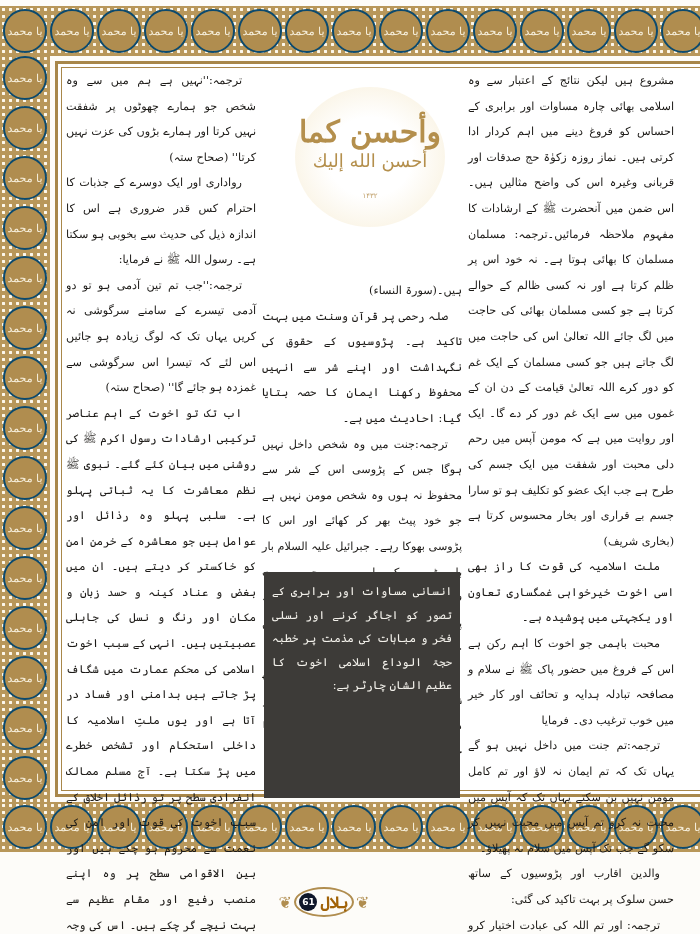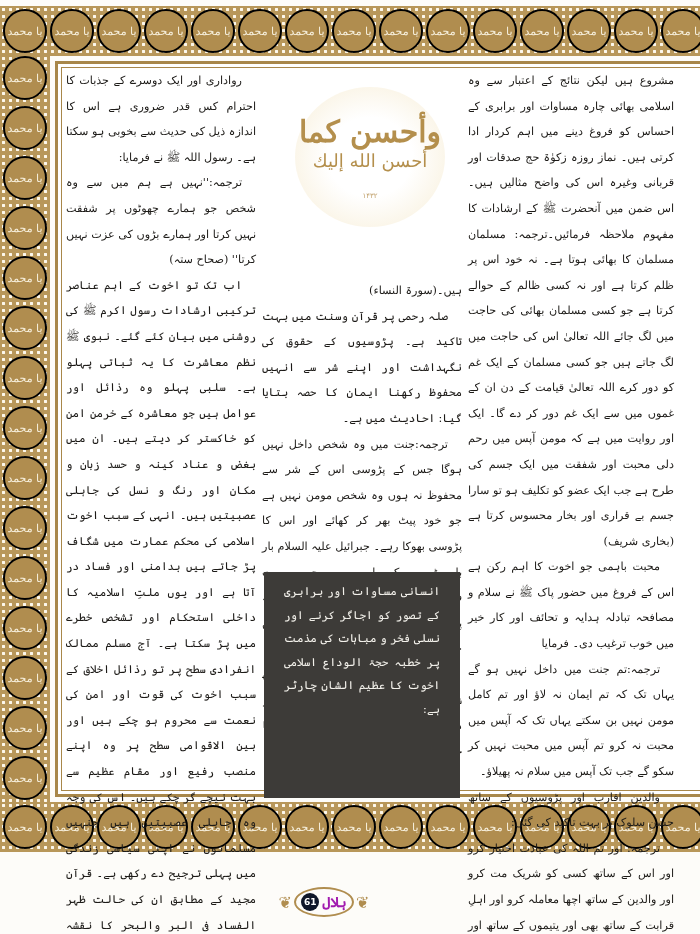--- a/index.html
+++ b/index.html
@@ -17,21 +17,21 @@
       radial-gradient(circle at 0 0, #fdf8ec 0 1.4px, transparent 1.6px);
     background-size:7px 7px, 7px 7px;
     background-position:0 0, 3.5px 3.5px;
   }
   .band-top { left:0; top:6px; width:700px; height:50px; }
   .band-left { left:0; top:6px; width:50px; height:846px; }
   .band-bottom { left:0; top:802px; width:700px; height:50px; }
   .medal-row { position:absolute; display:flex; gap:3px; }
   .medal {
     width:44px; height:44px; border-radius:50%;
-    background:#b08d4f; border:2px solid #000000;
+    background:#b08d4f; border:2px solid #0c4a6e;
     box-sizing:border-box; display:flex; align-items:center; justify-content:center;
     color:#f6efdc; font-size:11px; font-family:"DejaVu Serif", serif;
     direction:rtl;
   }
   .top-medals { left:3px; top:9px; }
   .left-medals { left:3px; top:56px; flex-direction:column; gap:6px; }
   .bottom-medals { left:3px; top:805px; }
   .inner-frame {
     position:absolute; left:55px; top:61px; width:650px; height:736px;
     border-top:3px solid #a8874a; border-left:3px solid #a8874a; border-bottom:3px solid #a8874a;
@@ -64,39 +64,39 @@
     color:#b48f4c; font-family:"DejaVu Serif", serif; direction:rtl;
   }
   .calligraphy-main { font-size:30px; font-weight:bold; letter-spacing:-1px; line-height:36px; }
   .calligraphy-sub { font-size:18px; line-height:22px; }
   .calligraphy-seal { font-size:7px; color:#c0a06a; margin-top:20px; }
   
   .quote-box {
     position:absolute; left:264px; top:572px; width:196px; height:226px;
     background:#3d3b38; color:#f2f0ea; direction:rtl;
     font-family:"DejaVu Serif", serif; font-size:11.2px; line-height:23.6px;
-    padding:8px 20px; box-sizing:border-box; text-align:justify;
+    padding:8px 8px; box-sizing:border-box; text-align:justify;
   }
   .quote-box p { margin:0; }
   
   .page-ornament {
     position:absolute; left:272px; top:885px; width:104px; height:34px;
     display:flex; align-items:center; justify-content:center;
   }
   .orn-side { color:#b08d4f; font-size:16px; }
   .orn-oval {
     width:56px; height:26px; border:2px solid #b08d4f; border-radius:50%;
     display:flex; align-items:center; justify-content:center; gap:3px; margin:0 2px;
   }
   .orn-num {
     width:18px; height:18px; border-radius:50%; background:#0f172a; color:#fff;
     font-size:9px; font-weight:bold; display:flex; align-items:center; justify-content:center;
     font-family:"DejaVu Sans", sans-serif;
   }
-  .orn-word { color:#a21caf; font-size:14px; font-weight:bold; font-family:"DejaVu Serif", serif; }
+  .orn-word { color:#a16207; font-size:16px; font-weight:bold; font-family:"DejaVu Serif", serif; }
 </style>
 </head>
 <body>
 
 <div class="border-band band-top"></div>
 <div class="border-band band-left"></div>
 <div class="border-band band-bottom"></div>
 
 <div class="medal-row top-medals">
   <div class="medal">یا محمد</div>
@@ -149,20 +149,21 @@
   <div class="medal">یا محمد</div>
   <div class="medal">یا محمد</div>
   <div class="medal">یا محمد</div>
   <div class="medal">یا محمد</div>
 </div>
 
 <div class="inner-frame"></div>
 
 <div class="col col-right">
   <p>مشروع ہیں لیکن نتائج کے اعتبار سے وہ اسلامی بھائی چارہ مساوات اور برابری کے احساس کو فروغ دینے میں اہم کردار ادا کرتی ہیں۔ نماز روزہ زکوٰۃ حج صدقات اور قربانی وغیرہ اس کی واضح مثالیں ہیں۔ اس ضمن میں آنحضرت ﷺ کے ارشادات کا مفہوم ملاحظہ فرمائیں۔ترجمہ: مسلمان مسلمان کا بھائی ہوتا ہے۔ نہ خود اس پر ظلم کرتا ہے اور نہ کسی ظالم کے حوالے کرتا ہے جو کسی مسلمان بھائی کی حاجت میں لگ جائے اللہ تعالیٰ اس کی حاجت میں لگ جاتے ہیں جو کسی مسلمان کے ایک غم کو دور کرے اللہ تعالیٰ قیامت کے دن ان کے غموں میں سے ایک غم دور کر دے گا۔ ایک اور روایت میں ہے کہ مومن آپس میں رحم دلی محبت اور شفقت میں ایک جسم کی طرح ہے جب ایک عضو کو تکلیف ہو تو سارا جسم بے قراری اور بخار محسوس کرتا ہے (بخاری شریف)</p>
+  <p class="indent">ملت اسلامیہ کی قوت کا راز بھی اسی اخوت خیرخواہی غمگساری تعاون اور یکجہتی میں پوشیدہ ہے۔</p>
   <p class="indent">محبت باہمی جو اخوت کا اہم رکن ہے اس کے فروغ میں حضور پاک ﷺ نے سلام و مصافحہ تبادلہ ہدایہ و تحائف اور کار خیر میں خوب ترغیب دی۔ فرمایا</p>
   <p class="indent">ترجمہ:تم جنت میں داخل نہیں ہو گے یہاں تک کہ تم ایمان نہ لاؤ اور تم کامل مومن نہیں بن سکتے یہاں تک کہ آپس میں محبت نہ کرو تم آپس میں محبت نہیں کر سکو گے جب تک آپس میں سلام نہ پھیلاؤ۔</p>
   <p class="indent">والدین اقارب اور پڑوسیوں کے ساتھ حسن سلوک پر بہت تاکید کی گئی:</p>
   <p class="indent">ترجمہ: اور تم اللہ کی عبادت اختیار کرو اور اس کے ساتھ کسی کو شریک مت کرو اور والدین کے ساتھ اچھا معاملہ کرو اور اہلِ قرابت کے ساتھ بھی اور یتیموں کے ساتھ اور غریبوں کے ساتھ بھی اور پاس والے پڑوسیوں اور دور والے پڑوسی کے ساتھ بھی اور ہم مجلس کے ساتھ بھی اور مسافر کے ساتھ بھی اور ان کے ساتھ بھی جو تمہارے مالکانہ قبضہ میں</p>
 </div>
 
 <div class="calligraphy">
   <div class="calligraphy-disc">
     <div class="calligraphy-main">وأحسن كما</div>
     <div class="calligraphy-sub">أحسن الله إليك</div>
@@ -175,22 +176,23 @@
   <p class="indent">صلہ رحمی پر قرآن وسنت میں بہت تاکید ہے۔ پڑوسیوں کے حقوق کی نگہداشت اور اپنے شر سے انہیں محفوظ رکھنا ایمان کا حصہ بتایا گیا: احادیث میں ہے۔</p>
   <p class="indent">ترجمہ:جنت میں وہ شخص داخل نہیں ہوگا جس کے پڑوسی اس کے شر سے محفوظ نہ ہوں وہ شخص مومن نہیں ہے جو خود پیٹ بھر کر کھائے اور اس کا پڑوسی بھوکا رہے۔ جبرائیل علیہ السلام بار بار پڑوسی کے بارے میں مجھے وصیت فرماتے یہاں تک کہ مجھے گمان ہو گیا کہ پڑوسی کو وراثت میں حصہ دار نہ بن جائے۔''</p>
   <p class="indent">باہمی احترام چھوٹوں کے ساتھ شفقت کا برتاؤ بڑوں کی عزت اور مخلوق خدا پر رحم بھی اخوت ہی کا حصہ ہیں۔</p>
 </div>
 
 <div class="quote-box">
   <p>انسانی مساوات اور برابری کے تصور کو اجاگر کرنے اور نسلی فخر و مباہات کی مذمت پر خطبہ حجۃ الوداع اسلامی اخوت کا عظیم الشان چارٹر ہے:</p>
 </div>
 
 <div class="col col-left">
+  <p class="indent">ترجمہ:''نہیں ہے ہم میں سے وہ شخص جو ہمارے چھوٹوں پر شفقت نہیں کرتا اور ہمارے بڑوں کی عزت نہیں کرتا'' (صحاح ستہ)</p>
   <p class="indent">رواداری اور ایک دوسرے کے جذبات کا احترام کس قدر ضروری ہے اس کا اندازہ ذیل کی حدیث سے بخوبی ہو سکتا ہے۔ رسول اللہ ﷺ نے فرمایا:</p>
-  <p class="indent">ترجمہ:''نہیں ہے ہم میں سے وہ شخص جو ہمارے چھوٹوں پر شفقت نہیں کرتا اور ہمارے بڑوں کی عزت نہیں کرتا'' (صحاح ستہ)</p>
+  <p class="indent">ترجمہ:''جب تم تین آدمی ہو تو دو آدمی تیسرے کے سامنے سرگوشی نہ کریں یہاں تک کہ لوگ زیادہ ہو جائیں اس لئے کہ تیسرا اس سرگوشی سے غمزدہ ہو جائے گا'' (صحاح ستہ)</p>
   <p class="indent">اب تک تو اخوت کے اہم عناصر ترکیبی ارشادات رسول اکرم ﷺ کی روشنی میں بیان کئے گئے۔ نبوی ﷺ نظم معاشرت کا یہ ثباتی پہلو ہے۔ سلبی پہلو وہ رذائل اور عوامل ہیں جو معاشرہ کے خرمن امن کو خاکستر کر دیتے ہیں۔ ان میں بغض و عناد کینہ و حسد زبان و مکان اور رنگ و نسل کی جاہلی عصبیتیں ہیں۔ انہی کے سبب اخوت اسلامی کی محکم عمارت میں شگاف پڑ جاتے ہیں بدامنی اور فساد در آتا ہے اور یوں ملتِ اسلامیہ کا داخلی استحکام اور تشخص خطرے میں پڑ سکتا ہے۔ آج مسلم ممالک انفرادی سطح پر تو رذائل اخلاق کے سبب اخوت کی قوت اور امن کی نعمت سے محروم ہو چکے ہیں اور بین الاقوامی سطح پر وہ اپنے منصب رفیع اور مقام عظیم سے بہت نیچے گر چکے ہیں۔ اس کی وجہ وہ جاہلی عصبیتیں ہیں جنہیں مسلمانوں نے اپنی سیاسی زندگی میں پہلی ترجیح دے رکھی ہے۔ قرآن مجید کے مطابق ان کی حالت ظہر الفساد فی البر والبحر کا نقشہ پیش کر رہی ہے:</p>
 
 </div>
 
 <div class="page-ornament">
   <span class="orn-side">❦</span>
   <div class="orn-oval">
     <span class="orn-num">61</span>
     <span class="orn-word">ہلال</span>
   </div>

